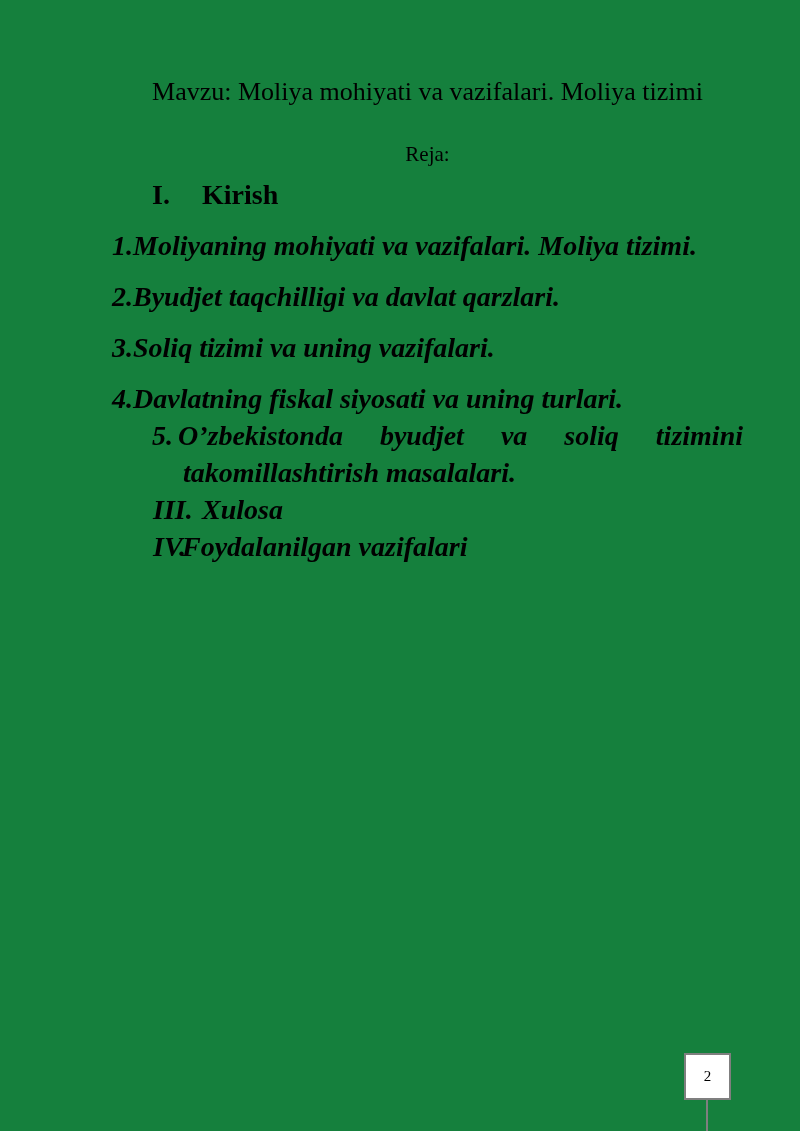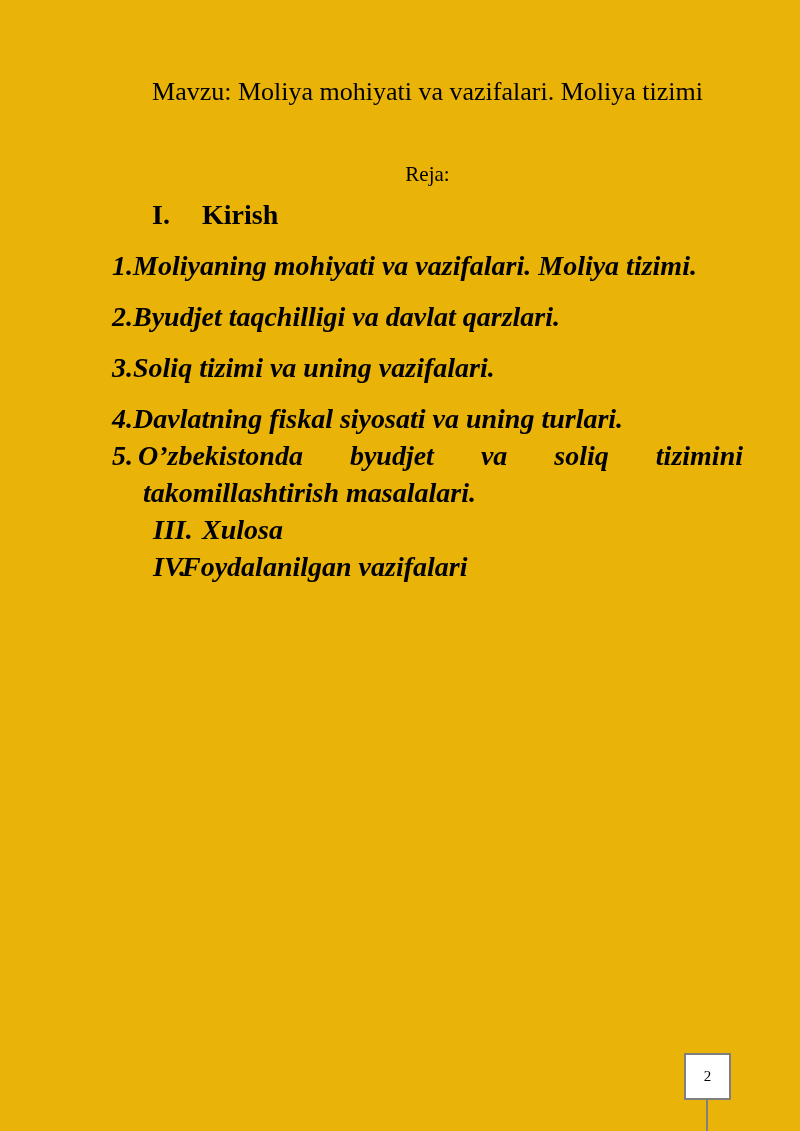--- a/index.html
+++ b/index.html
@@ -1,40 +1,40 @@
 <!DOCTYPE html>
 <html><head>
 <meta charset="utf-8">
 <style>
   * { margin: 0; padding: 0; box-sizing: border-box; }
   html, body { background: #ffffff; }
   .page {
     position: relative;
     width: 800px;
     height: 1131px;
-    background: #eab308;
+    background: #15803d;
     font-family: "Liberation Serif", "DejaVu Serif", serif;
     color: #000000;
     overflow: hidden;
   }
   .content {
     position: absolute;
     left: 112px;
     top: 76px;
     width: 631px;
   }
   .doc-title {
     font-size: 26px;
     font-weight: 400;
     line-height: 32px;
     text-align: center;
     white-space: nowrap;
   }
   .plan-heading {
-    margin-top: 52px;
+    margin-top: 32px;
     font-size: 21px;
     font-weight: 400;
     line-height: 28px;
     text-align: center;
     margin-bottom: 8px;
   }
   .row {
     font-size: 28px;
     line-height: 37px;
   }
@@ -54,20 +54,21 @@
   .row-num .marker {
     display: inline-block;
     width: 21px;
   }
   .row-num-justify {
     font-weight: 700;
     font-style: italic;
     text-align: justify;
     padding-left: 31px;
     text-indent: -31px;
+    margin-left: 40px;
   }
   .row-num-justify .marker {
     margin-right: 5px;
   }
   .row-roman-bottom {
     padding-left: 41px;
     font-weight: 700;
     font-style: italic;
   }
   .row-roman-bottom .marker { display: inline-block; }

